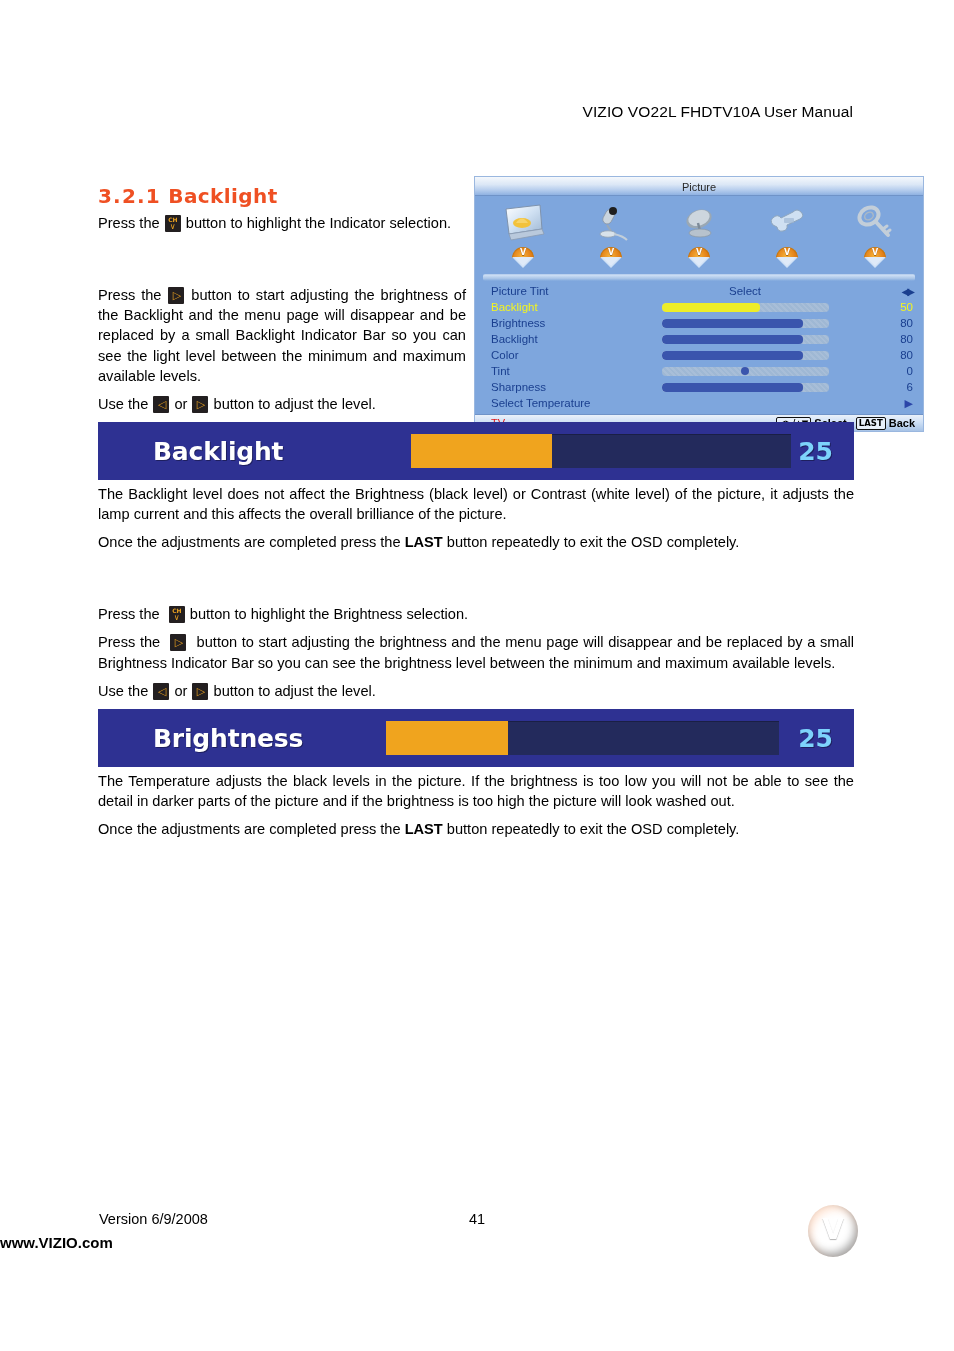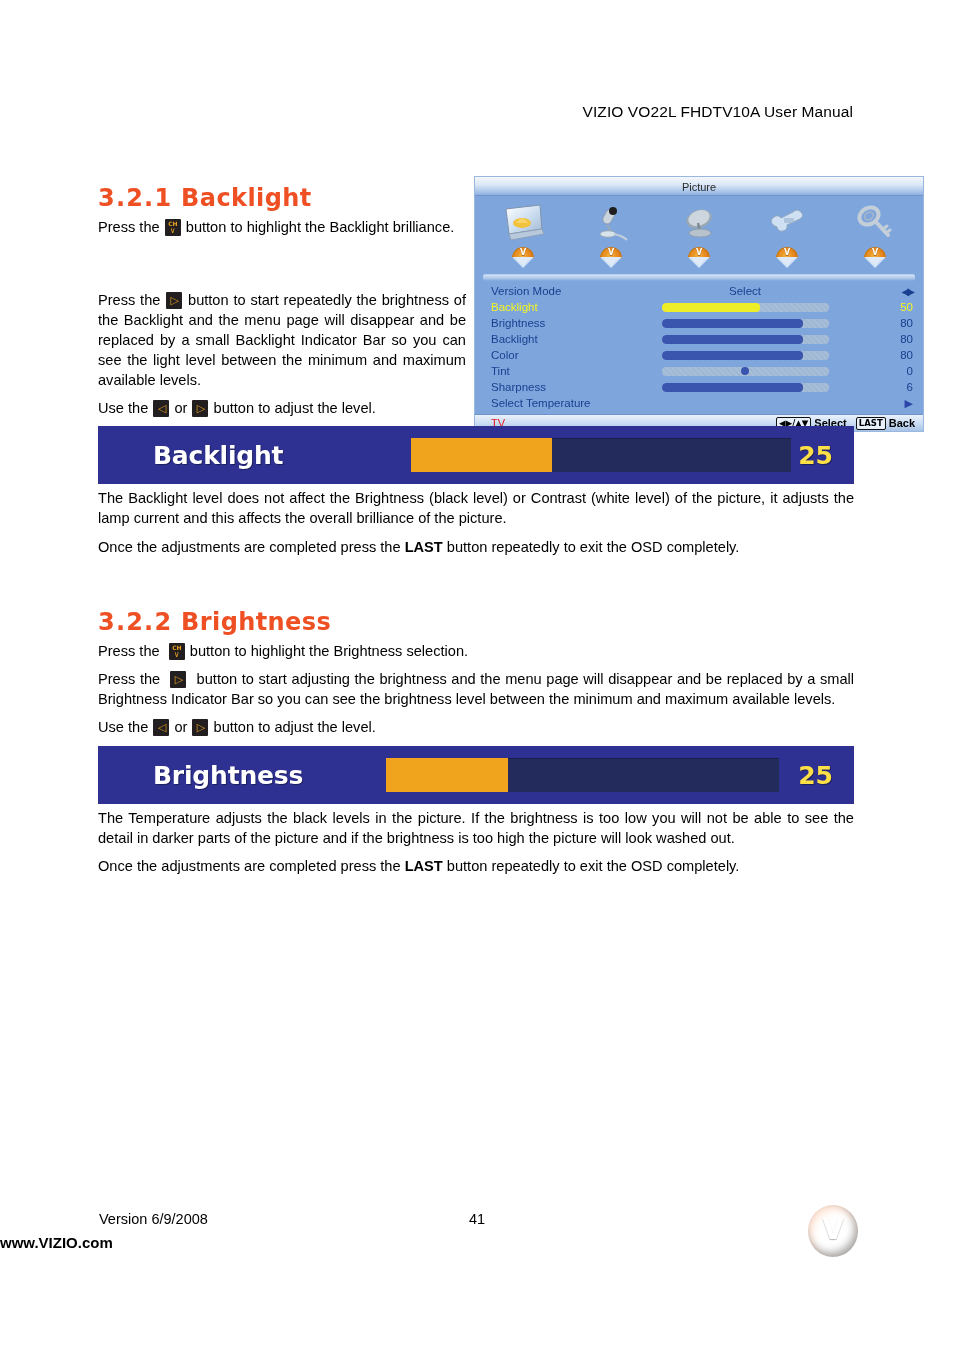--- a/index.html
+++ b/index.html
@@ -30,21 +30,21 @@
   .content {
     position: absolute;
     left: 98px;
     top: 185px;
     width: 756px;
   }
 
   .sec-head {
     font-family: "DejaVu Sans", sans-serif;
     color: #ef5023;
-    font-size: 24px;
+    font-size: 20px;
     font-weight: bold;
     letter-spacing: 0.4px;
     margin: 0 0 6px 0;
     line-height: 1.1;
   }
   .sec-head .num { letter-spacing: 1.2px; }
 
   p.body {
     font-size: 14.6px;
     line-height: 1.38;
@@ -112,21 +112,21 @@
     top: 0;
     left: 0;
     height: 100%;
     background: #f0a41e;
   }
   .indicator .ind-value {
     position: absolute;
     right: 21px;
     top: 50%;
     transform: translateY(-50%);
-    color: #fde047;
+    color: #7dd3fc;
     font-family: "DejaVu Sans", sans-serif;
     font-size: 25px;
     font-weight: bold;
     text-shadow: 1px 1px 0 rgba(0,0,0,0.35);
   }
 
   
   .osd {
     position: absolute;
     left: 474px;
@@ -450,21 +450,21 @@
         <div class="v">V</div>
       </div>
     </div>
   </div>
 
   <div class="osd-sep"></div>
 
   <div class="osd-rows">
 
     <div class="osd-row">
-      <span class="nm">Version Mode</span>
+      <span class="nm">Picture Tint</span>
       <span class="mid">
           <span class="centertxt">Select</span>
         </span>
       <span class="val"><span class="arrow-lr">◀▶</span></span>
     </div>
 
     <div class="osd-row sel">
       <span class="nm">Backlight</span>
       <span class="mid">
           <span class="osd-bar">
@@ -550,29 +550,29 @@
 <div class="content">
 
   <h2 class="sec-head">
     <span class="num">3.2.1</span>
     <span>Backlight</span>
   </h2>
 
   <p class="body narrow">
     <span>Press the</span>
     <span class="btn-ico ch"><i class="t">CH</i><i class="b">∨</i></span>
-    <span>button to highlight the Backlight brilliance.</span>
+    <span>button to highlight the Indicator selection.</span>
   </p>
 
   <div class="gap-lg"></div>
 
   <p class="body narrow">
     <span>Press the</span>
     <span class="btn-ico vol"><i class="g">▷</i></span>
-    <span>button to start repeatedly the brightness of the Backlight and the menu page will disappear and be replaced by a small Backlight Indicator Bar so you can see the light level between the minimum and maximum available levels.</span>
+    <span>button to start adjusting the brightness of the Backlight and the menu page will disappear and be replaced by a small Backlight Indicator Bar so you can see the light level between the minimum and maximum available levels.</span>
   </p>
 
   <p class="body left">
     <span>Use the</span>
     <span class="btn-ico vol"><i class="g">◁</i></span>
     <span>or</span>
     <span class="btn-ico vol"><i class="g">▷</i></span>
     <span>button to adjust the level.</span>
   </p>
 
@@ -587,24 +587,20 @@
   <p class="body">The Backlight level does not affect the Brightness (black level) or Contrast (white level) of the picture, it adjusts the lamp current and this affects the overall brilliance of the picture.</p>
 
   <p class="body left">
     <span>Once the adjustments are completed press the</span>
     <b>LAST</b>
     <span>button repeatedly to exit the OSD completely.</span>
   </p>
 
   <div class="gap-lg"></div>
 
-  <h2 class="sec-head">
-    <span class="num">3.2.2</span>
-    <span>Brightness</span>
-  </h2>
 
   <p class="body left">
     <span>Press the</span>
     &nbsp;<span class="btn-ico ch"><i class="t">CH</i><i class="b">∨</i></span>
     <span>button to highlight the Brightness selection.</span>
   </p>
 
   <p class="body">
     <span>Press the</span>
     &nbsp;<span class="btn-ico vol"><i class="g">▷</i></span>&nbsp;

